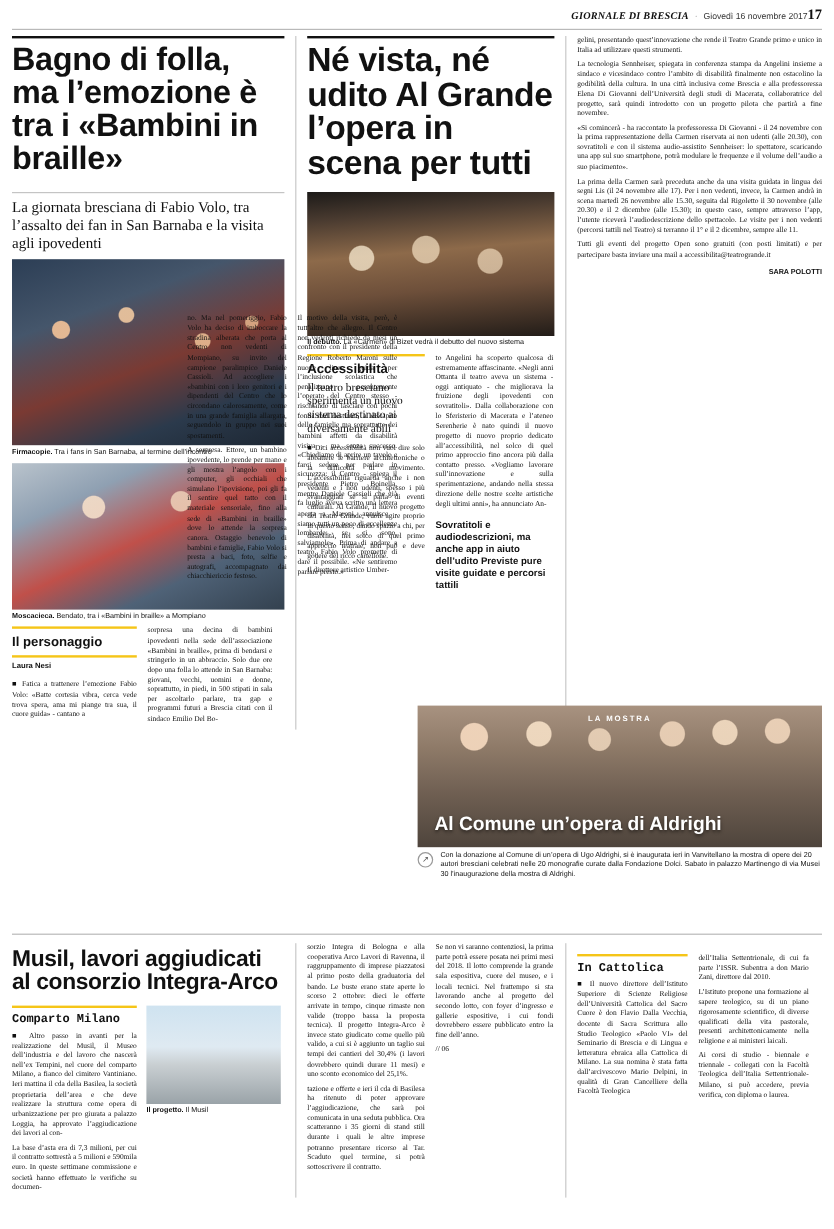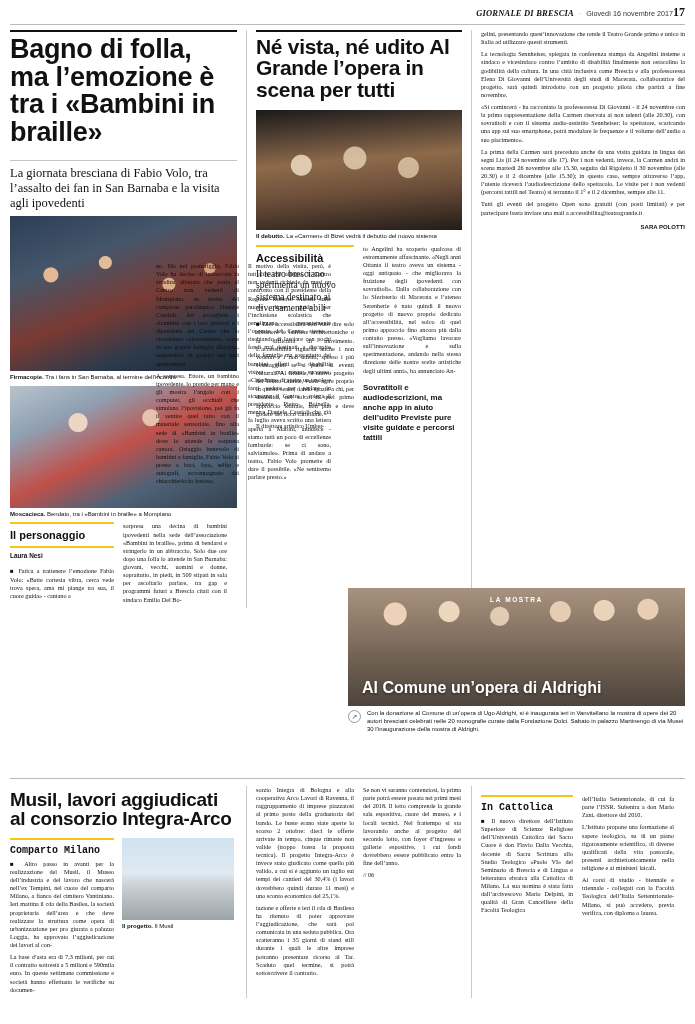--- a/index.html
+++ b/index.html
@@ -204,21 +204,21 @@
         <div style="width:104px;">
           <div class="body">
             <p>sorpresa una decina di bambini ipovedenti nella sede dell’associazione «Bambini in braille», prima di bendarsi e stringerlo in un abbraccio. Solo due ore dopo una folla lo attende in San Barnaba: giovani, vecchi, uomini e donne, soprattutto, in piedi, in 500 stipati in sala per ascoltarlo parlare, tra gap e programmi futuri a Brescia citati con il sindaco Emilio Del Bo-</p>
           </div>
         </div>
       </div>
     </div>
 
     <div class="col colB vline">
       <div class="rule-black"></div>
-      <h1 class="head" style="font-size:21px;">Né vista, né udito Al Grande l’opera in scena per tutti</h1>
+      <h1 class="head" style="font-size:28px;">Né vista, né udito Al Grande l’opera in scena per tutti</h1>
 
       <div class="photo ph-opera" style="height:120px;margin-top:10px;"></div>
       <div class="caption">
         <b>Il debutto.</b>
         <span>La «Carmen» di Bizet vedrà il debutto del nuovo sistema</span>
       </div>
 
       <div style="display:flex;gap:9px;">
         <div style="width:98px;">
           <div class="yellow-rule"></div>

